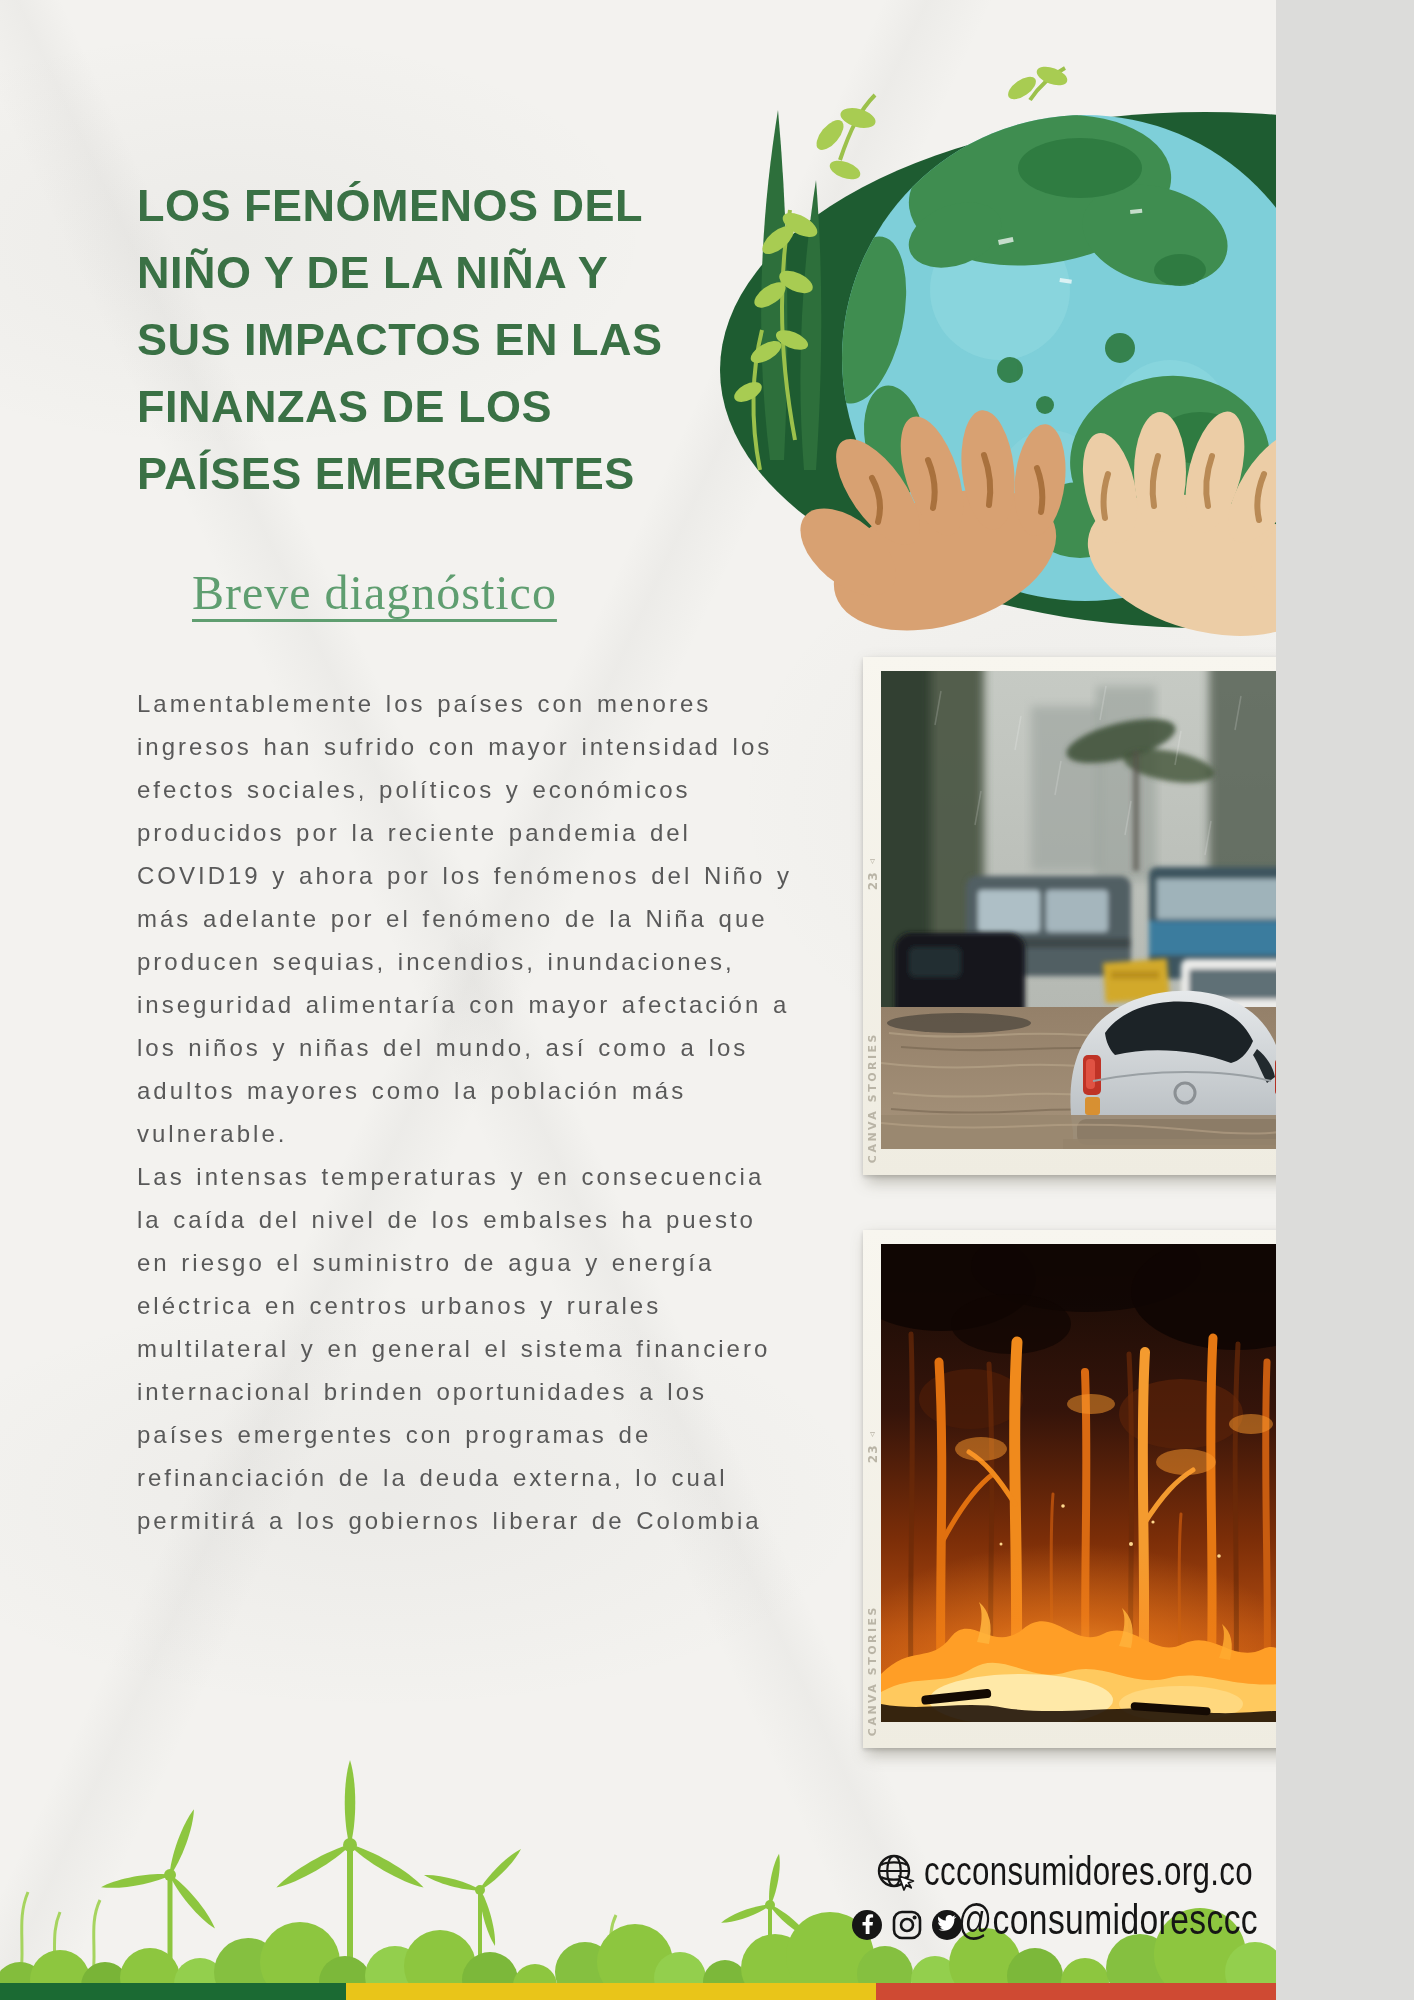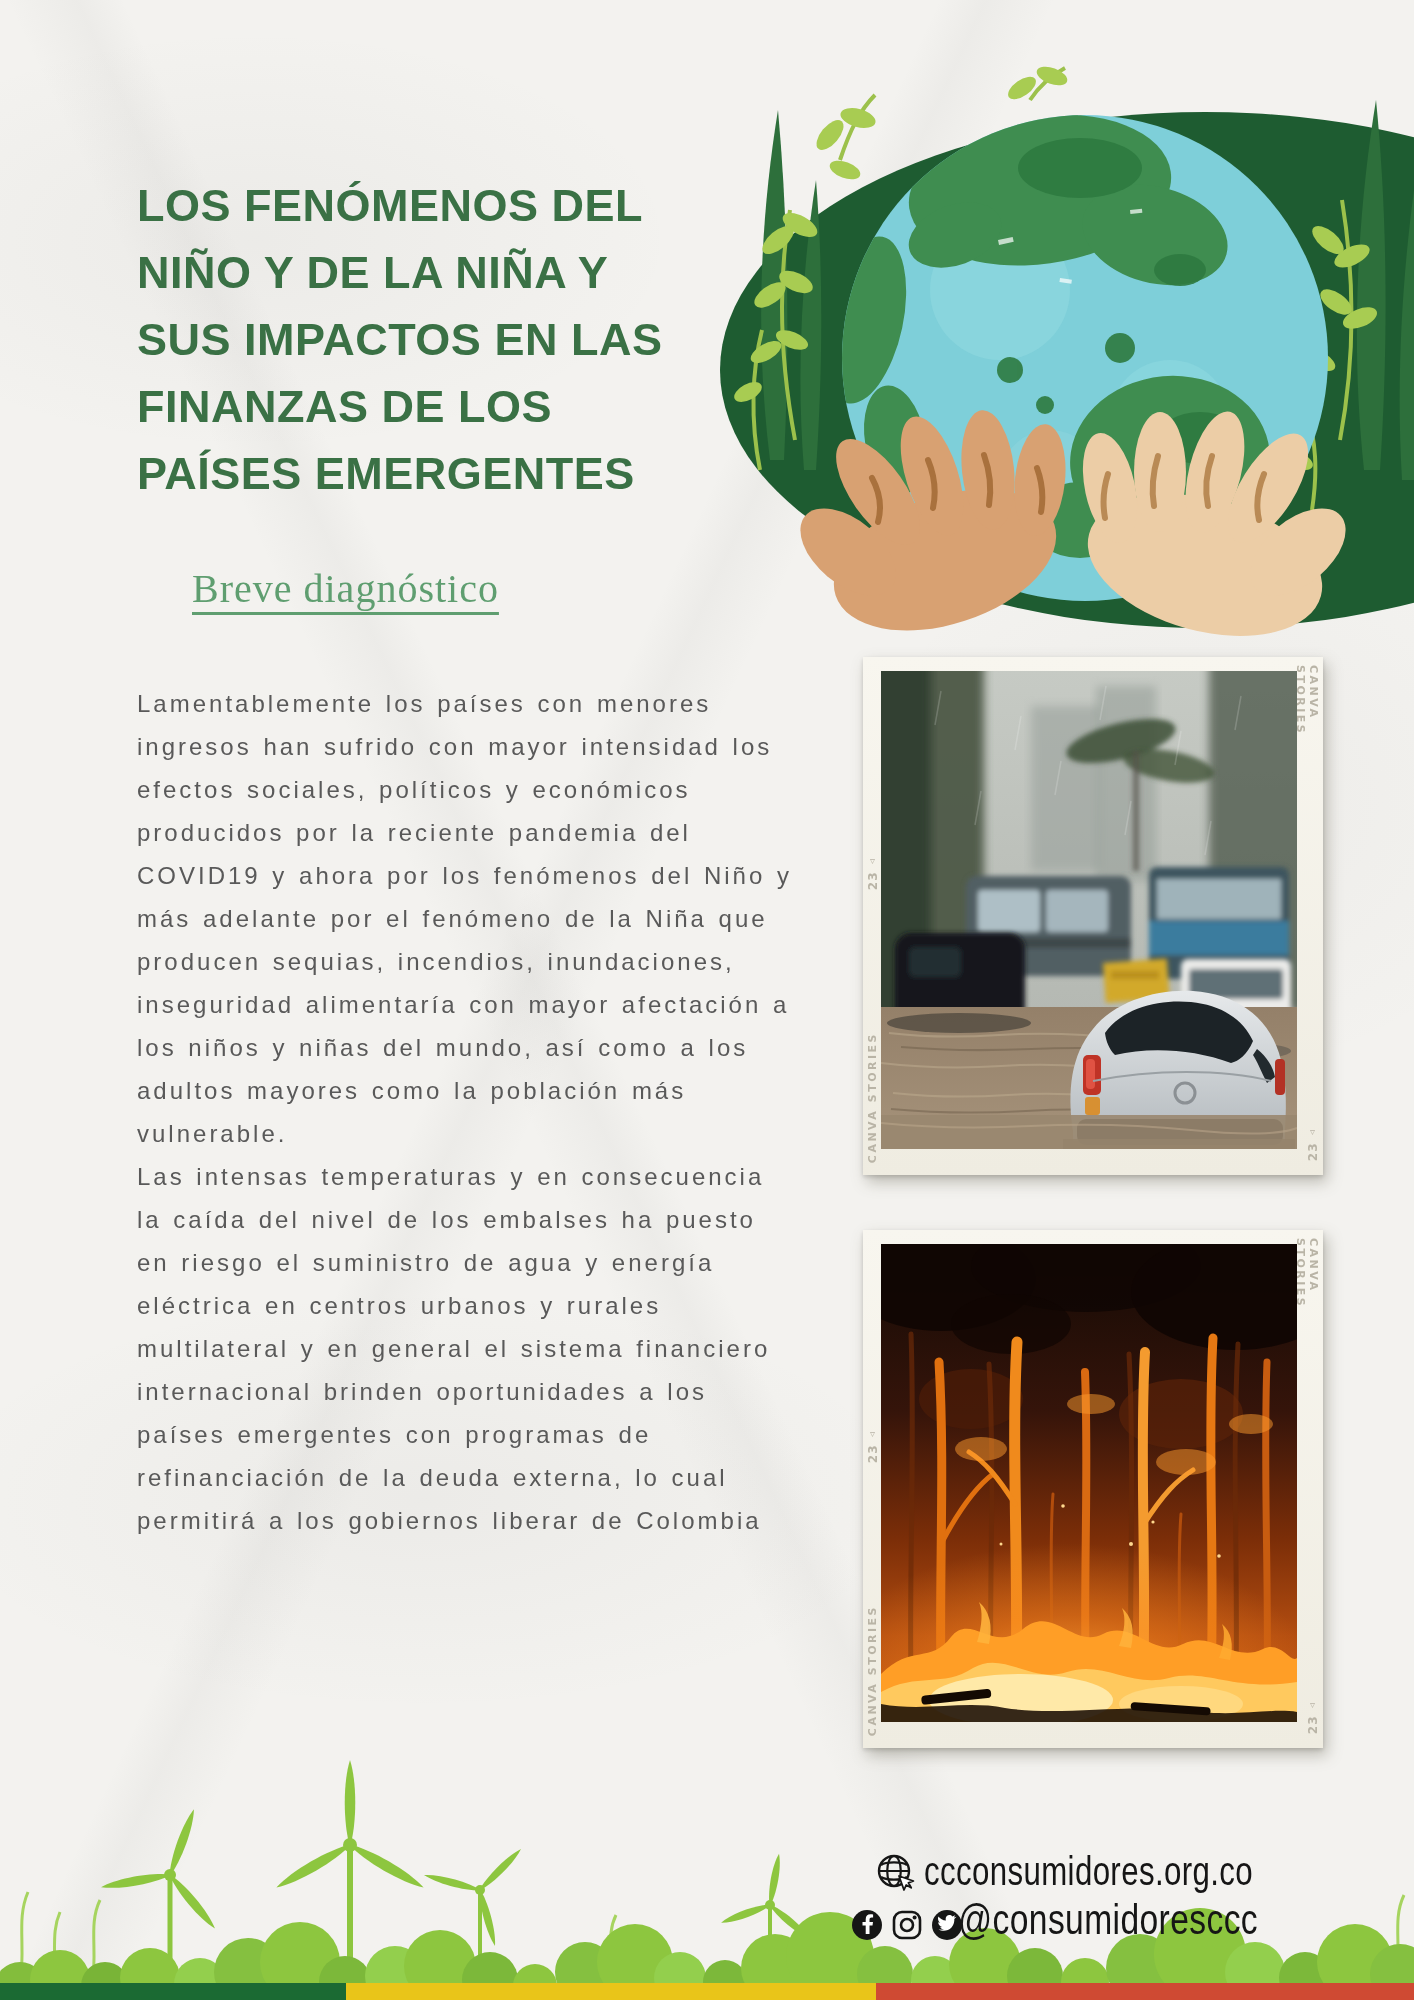--- a/index.html
+++ b/index.html
@@ -1,30 +1,30 @@
 <!DOCTYPE html>
 <html><head>
 <meta charset="utf-8">
 <style>
   html,body{margin:0;padding:0;background:#dcdcda;}
-  .page{position:relative;width:1414px;height:2000px;background:#f3f2ef;overflow:hidden;
+  .page{position:relative;width:1276px;height:2000px;background:#f3f2ef;overflow:hidden;
         font-family:"Liberation Sans",sans-serif;}
   .texture{position:absolute;inset:0;pointer-events:none;
     background-image:
       radial-gradient(ellipse 600px 300px at 18% 12%, rgba(120,120,118,.06), transparent 70%),
       radial-gradient(ellipse 500px 400px at 85% 40%, rgba(120,120,118,.05), transparent 70%),
       radial-gradient(ellipse 700px 300px at 30% 75%, rgba(120,120,118,.06), transparent 70%),
       linear-gradient(115deg, transparent 40%, rgba(110,110,108,.05) 42%, transparent 45%),
       linear-gradient(245deg, transparent 55%, rgba(110,110,108,.05) 57%, transparent 60%);}
   .abs{position:absolute;}
   .title{position:absolute;left:137px;top:172px;width:660px;margin:0;
          font-size:45px;line-height:67px;font-weight:700;letter-spacing:.5px;
          color:#3a7145;white-space:pre-line;}
   .subtitle{position:absolute;left:192px;top:565px;
-         font-family:"Liberation Serif",serif;font-size:40px;letter-spacing:1px;
+         font-family:"Liberation Serif",serif;font-size:48px;letter-spacing:1px;
          color:#5f9e70;text-decoration:underline;text-decoration-thickness:3px;text-underline-offset:10px;}
   .bodytext{position:absolute;left:137px;top:682px;width:655px;
          font-size:24px;line-height:43px;letter-spacing:3px;word-spacing:2px;
          color:#595959;white-space:pre-line;}
   .frame{position:absolute;width:460px;height:518px;
          background:linear-gradient(180deg,#f8f6ef,#efece1);
          box-shadow:4px 7px 14px rgba(90,85,70,.35),0 2px 4px rgba(0,0,0,.15);}
   .frame1{left:863px;top:657px;}
   .frame2{left:863px;top:1230px;}
   .photo{position:absolute;left:18px;top:14px;width:416px;height:478px;overflow:hidden;

